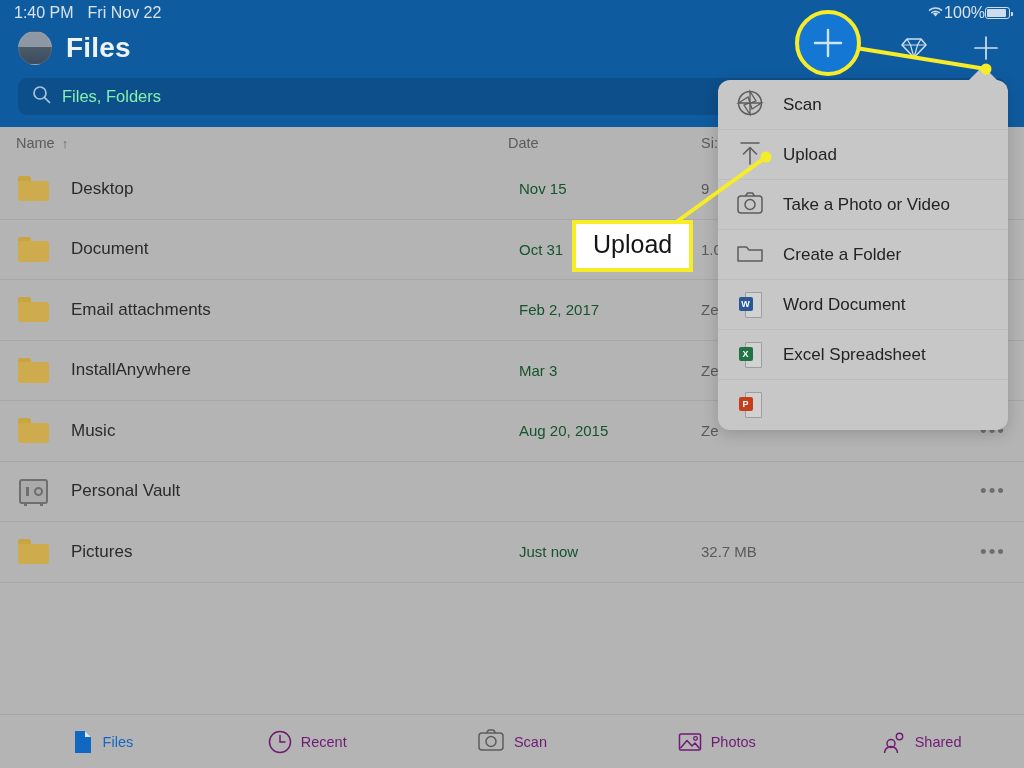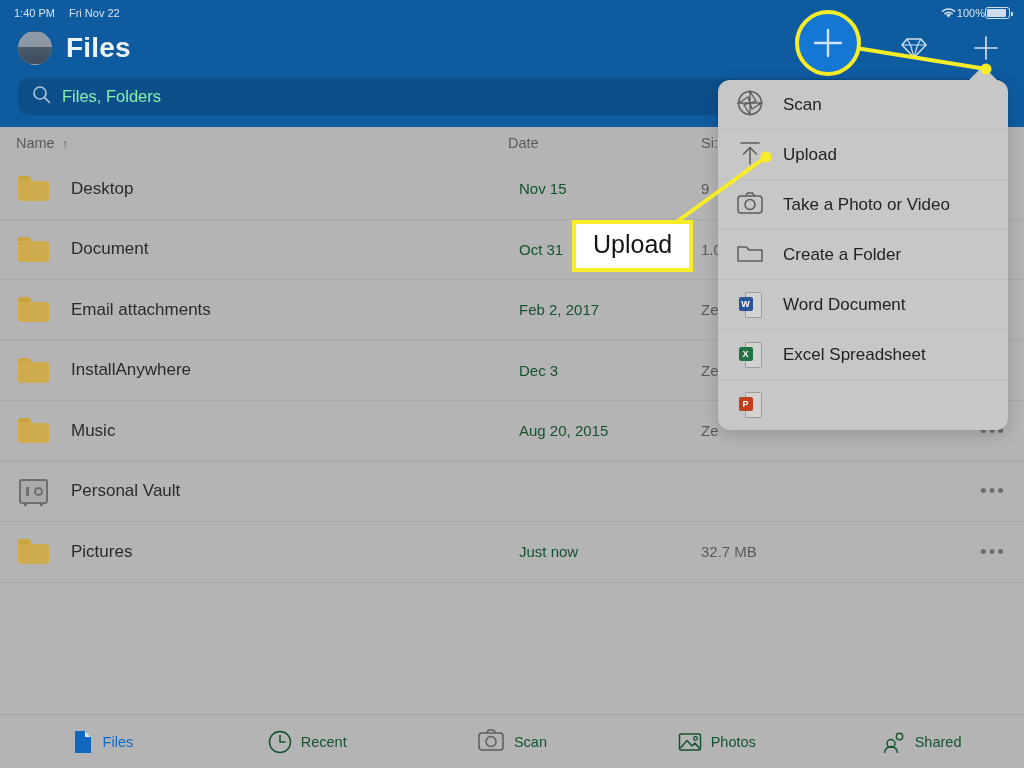--- a/index.html
+++ b/index.html
@@ -32,21 +32,21 @@
 
   .statusbar {
     position: absolute;
     top: 0; left: 0;
     width: 1024px;
     height: 22px;
     display: flex;
     align-items: center;
     padding: 13px 14px;
     color: #d8e3ee;
-    font-size: 11px;
+    font-size: 16px;
   }
   .status-left { display: flex; align-items: center; gap: 14px; }
   .status-right {
     margin-left: auto;
     display: flex;
     align-items: center;
   }
   .wifi-icon { display: block; }
   .battery {
     width: 25px; height: 12px;
@@ -244,21 +244,21 @@
     display: flex;
     align-items: center;
     background: #b4b4b4;
   }
   .tab {
     flex: 1;
     display: flex;
     align-items: center;
     justify-content: center;
     gap: 9px;
-    color: #14532d;
+    color: #701a75;
     font-size: 14.5px;
   }
   .tab.active { color: #1068c0; }
   .tab .glyph { display: flex; align-items: center; }
 
   
   .menu {
     position: absolute;
     top: 80px; left: 718px;
     width: 290px;
@@ -463,21 +463,21 @@
         <div class="more-cell">•••</div>
       </div>
       <div class="row">
         <div class="icon-cell">
           <span class="folder">
             <span class="tab"></span>
             <span class="body"></span>
           </span>
         </div>
         <div class="name-cell">InstallAnywhere</div>
-        <div class="date-cell">Dec 3</div>
+        <div class="date-cell">Mar 3</div>
         <div class="size-cell">Ze</div>
         <div class="more-cell">•••</div>
       </div>
       <div class="row">
         <div class="icon-cell">
           <span class="folder">
             <span class="tab"></span>
             <span class="body"></span>
           </span>
         </div>

